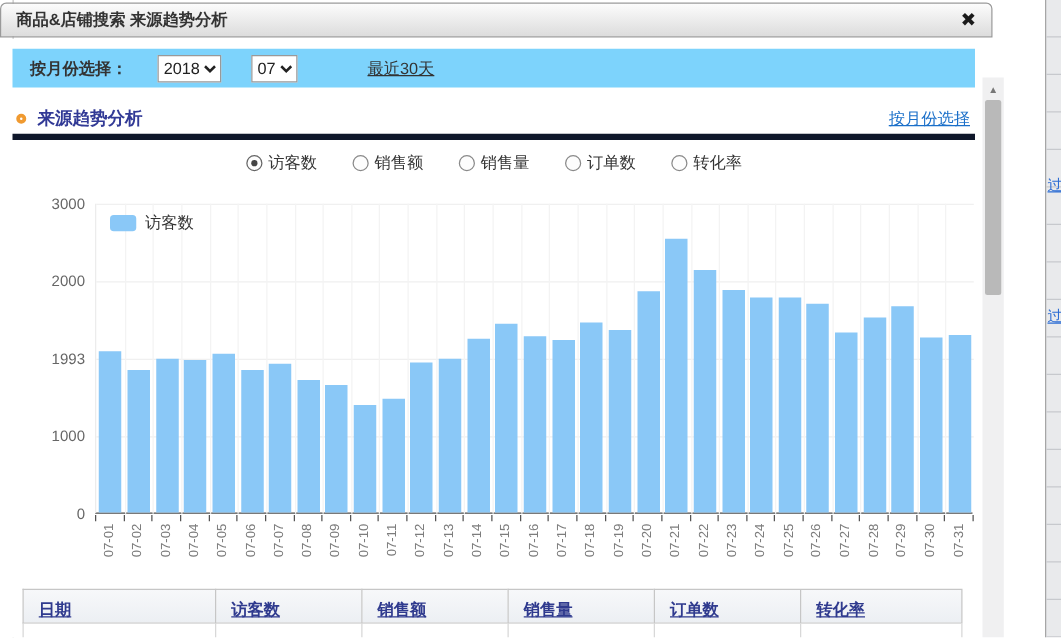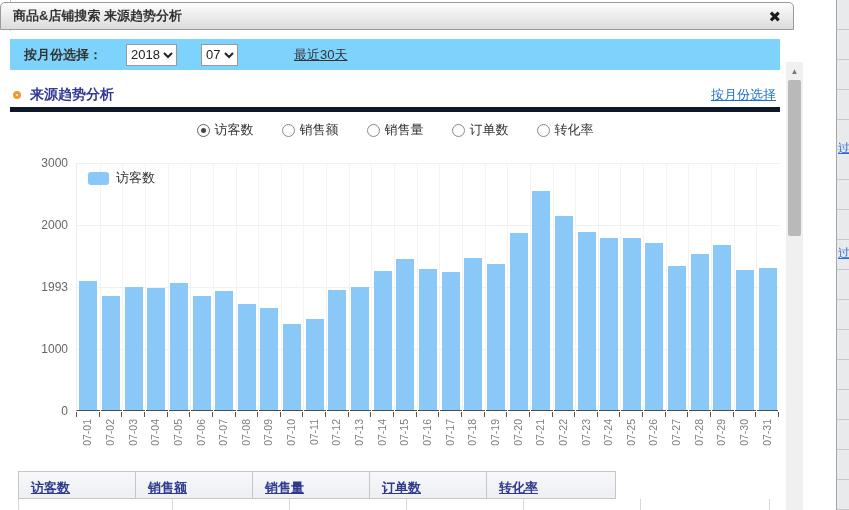--- a/index.html
+++ b/index.html
@@ -284,20 +284,21 @@
         <div class="xlab" style="left: 625.45px; top: 282px;">07-26</div>
         <div class="xlab" style="left: 648.1px; top: 282px;">07-27</div>
         <div class="xlab" style="left: 670.74px; top: 282px;">07-28</div>
         <div class="xlab" style="left: 693.39px; top: 282px;">07-29</div>
         <div class="xlab" style="left: 716.03px; top: 282px;">07-30</div>
         <div class="xlab" style="left: 738.68px; top: 282px;">07-31</div>
       </div>
 
     <div class="dtable" id="dtable">
         <div class="trow">
+          <div class="th" style="width: 154px;"><span>日期</span></div>
           <div class="th" style="width: 117px;"><span>访客数</span></div>
           <div class="th" style="width: 117px;"><span>销售额</span></div>
           <div class="th" style="width: 117px;"><span>销售量</span></div>
           <div class="th" style="width: 117px;"><span>订单数</span></div>
           <div class="th" style="width: 130px;"><span>转化率</span></div>
         </div>
         <div class="trow">
           <div class="td" style="width: 154px;"></div>
           <div class="td" style="width: 117px;"></div>
           <div class="td" style="width: 117px;"></div>

